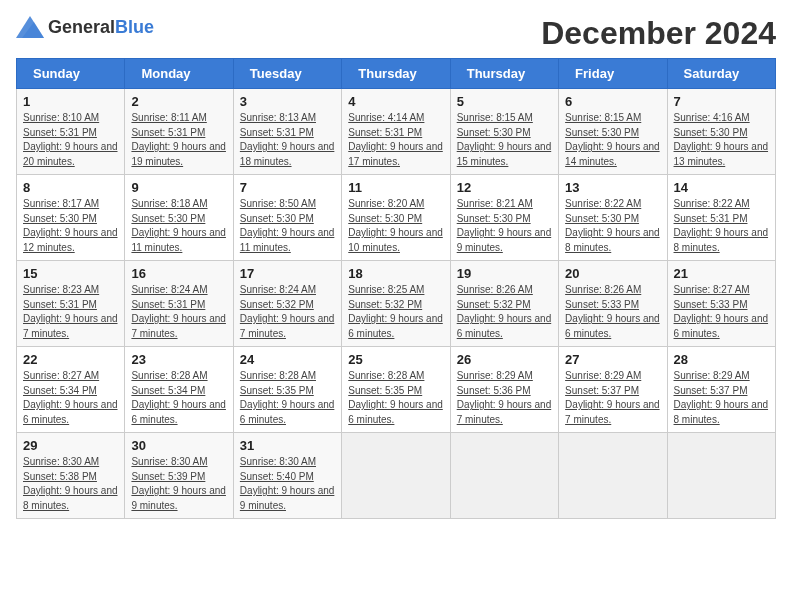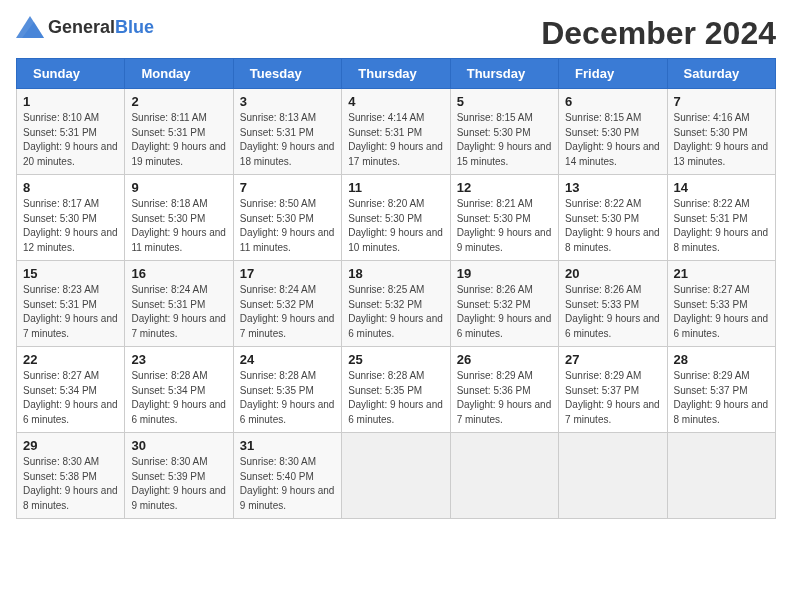--- a/index.html
+++ b/index.html
@@ -72,20 +72,21 @@
       font-size: 13px;
       font-weight: bold;
       color: #222;
       display: block;
       margin-bottom: 2px;
     }
     .cell-content {
       font-size: 10px;
       color: #444;
       line-height: 1.45;
+      text-decoration: underline;
     }
     .empty-cell {
       background: #f0f0f0 !important;
     }
   </style>
 </head>
 <body>
 
 <div class="header-area">
   <div class="logo">

